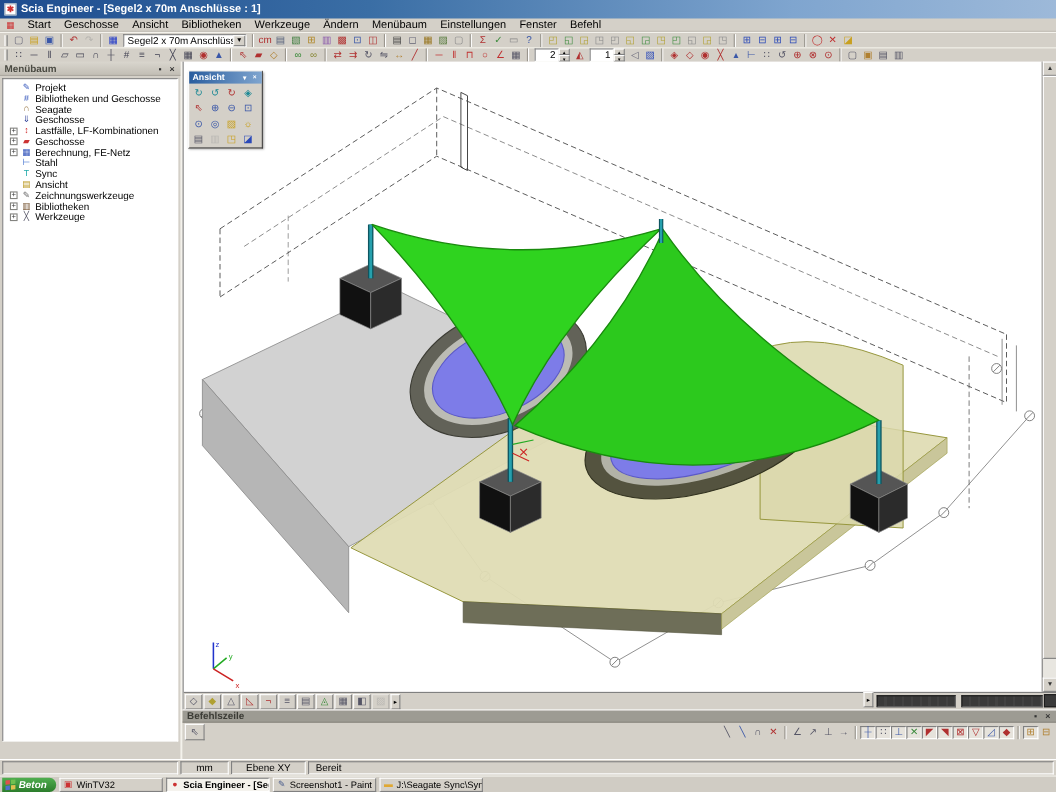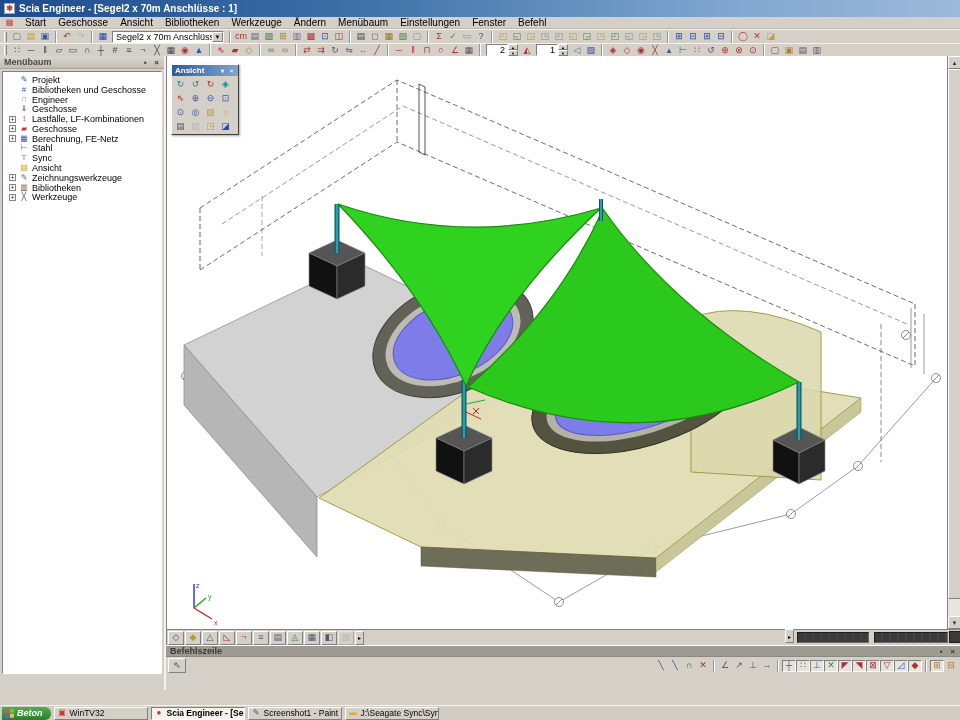--- a/index.html
+++ b/index.html
@@ -528,21 +528,21 @@
           <span class="tlabel">Projekt</span>
         </div>
         <div class="trow">
           <span class="texp" style="visibility: hidden;">+</span>
           <span class="tico gi" style="color: rgb(51, 85, 187);">#</span>
           <span class="tlabel">Bibliotheken und Geschosse</span>
         </div>
         <div class="trow">
           <span class="texp" style="visibility: hidden;">+</span>
           <span class="tico gi" style="color: rgb(153, 119, 68);">∩</span>
-          <span class="tlabel">Engineer</span>
+          <span class="tlabel">Seagate</span>
         </div>
         <div class="trow">
           <span class="texp" style="visibility: hidden;">+</span>
           <span class="tico gi" style="color: rgb(51, 68, 153);">⇓</span>
           <span class="tlabel">Geschosse</span>
         </div>
         <div class="trow">
           <span class="texp">+</span>
           <span class="tico gi" style="color: rgb(204, 34, 34);">↕</span>
           <span class="tlabel">Lastfälle, LF-Kombinationen</span>
@@ -916,20 +916,26 @@
           <span class="tbtn pressed">
             <span class="gi" style="color: rgb(176, 128, 48);">⊞</span>
           </span>
           <span class="tbtn">
             <span class="gi" style="color: rgb(176, 128, 48);">⊟</span>
           </span>
         </span>
     </div>
   </div>
 
+  <div id="statusbar">
+    <div class="scell" id="scell-blank"></div>
+    <div class="scell" id="scell-units">mm</div>
+    <div class="scell" id="scell-plane">Ebene XY</div>
+    <div class="scell" id="scell-state">Bereit</div>
+  </div>
 
   <div id="taskbar">
     <div id="startbtn">
       <span class="winflag">
         <i style="background:#e05050;"></i>
           <i style="background:#70c050;"></i>
           <i style="background:#5070d0;"></i>
           <i style="background:#e0c050;"></i>
       </span>
       <span>Beton</span>

